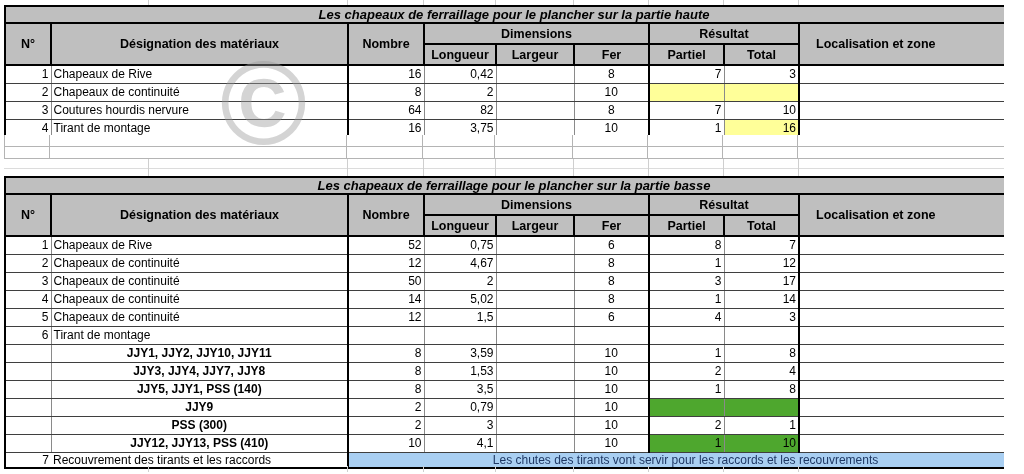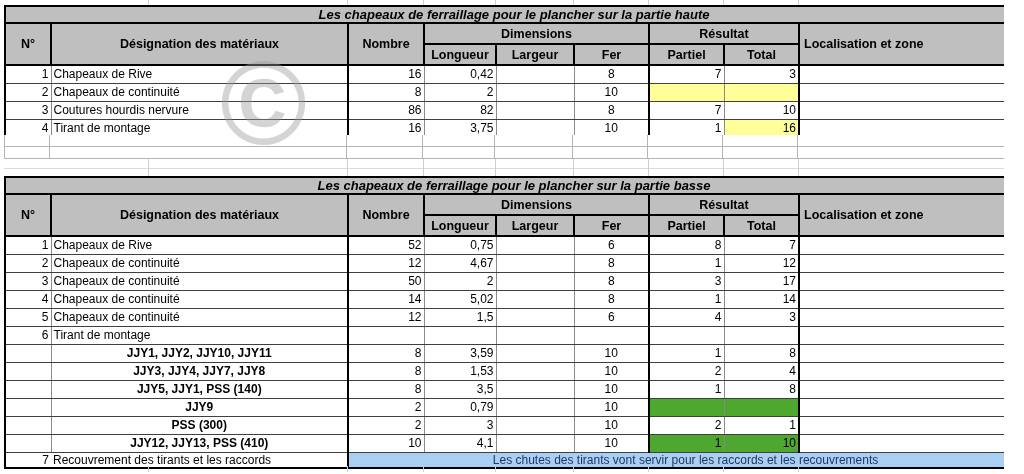--- a/index.html
+++ b/index.html
@@ -16,21 +16,21 @@
   
   tr.title-row td{
     background:#bfbfbf;border:2px solid #000;
     font-weight:bold;font-style:italic;font-size:13px;text-align:center;height:14px;
   }
   
   tr.head td{
     background:#bfbfbf;border:2px solid #000;
     font-weight:bold;font-size:12.5px;text-align:center;height:19px;
   }
-  tr.head td.loc-h{text-align:left;padding-left:4px;}
+  tr.head td.loc-h{text-align:left;padding-left:16px;}
   
   tr.r{height:18px;}
   tr.r td{
     font-size:12px;
     border-top:1px solid #3f3f3f;border-bottom:1px solid #3f3f3f;
     border-left:1px solid #8a8a8a;border-right:1px solid #8a8a8a;
     background:#fff;
   }
   td.sep-l{border-left:2px solid #000 !important;}
   .c-n{text-align:right;padding-right:1px;}
@@ -129,21 +129,21 @@
       <td class="c-rt">2</td>
       <td></td>
       <td class="c-ctr">10</td>
       <td class="c-rt sep-l bg-yellow"></td>
       <td class="c-rt bg-yellow"></td>
       <td class="sep-l"></td>
     </tr>
     <tr class="r">
       <td class="c-n">3</td>
       <td class="c-d">Coutures hourdis nervure</td>
-      <td class="c-rt sep-l">86</td>
+      <td class="c-rt sep-l">64</td>
       <td class="c-rt">82</td>
       <td></td>
       <td class="c-ctr">8</td>
       <td class="c-rt sep-l">7</td>
       <td class="c-rt">10</td>
       <td class="sep-l"></td>
     </tr>
     <tr class="r">
       <td class="c-n">4</td>
       <td class="c-d">Tirant de montage</td>

